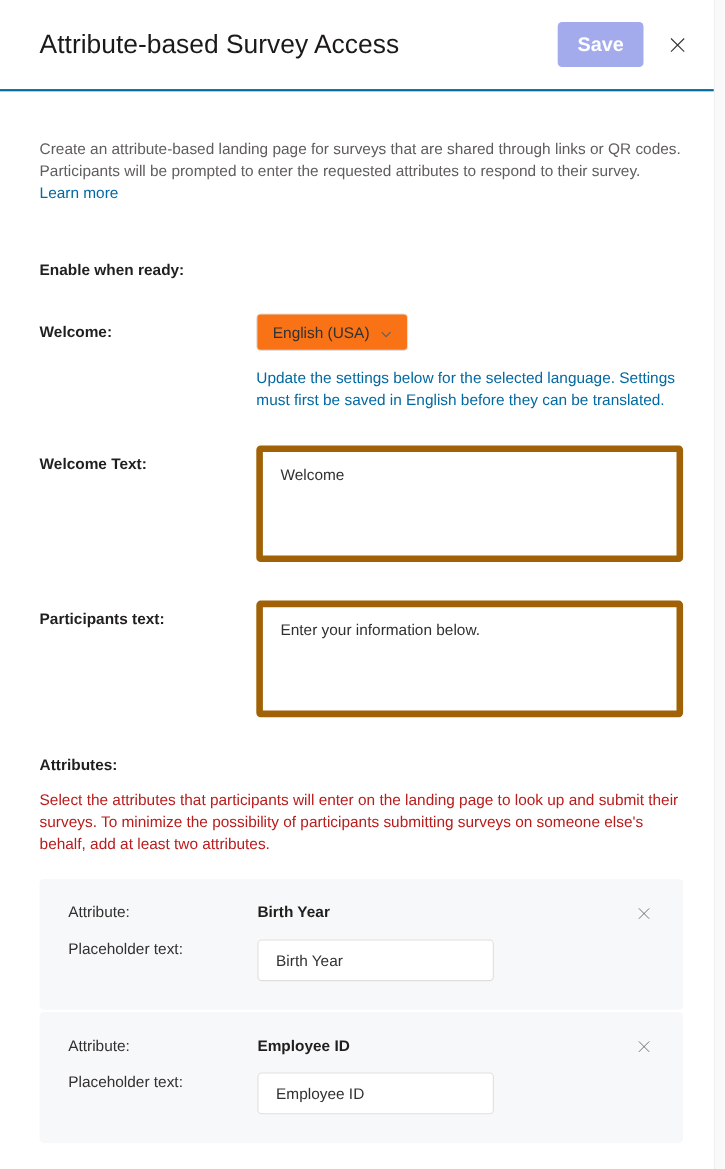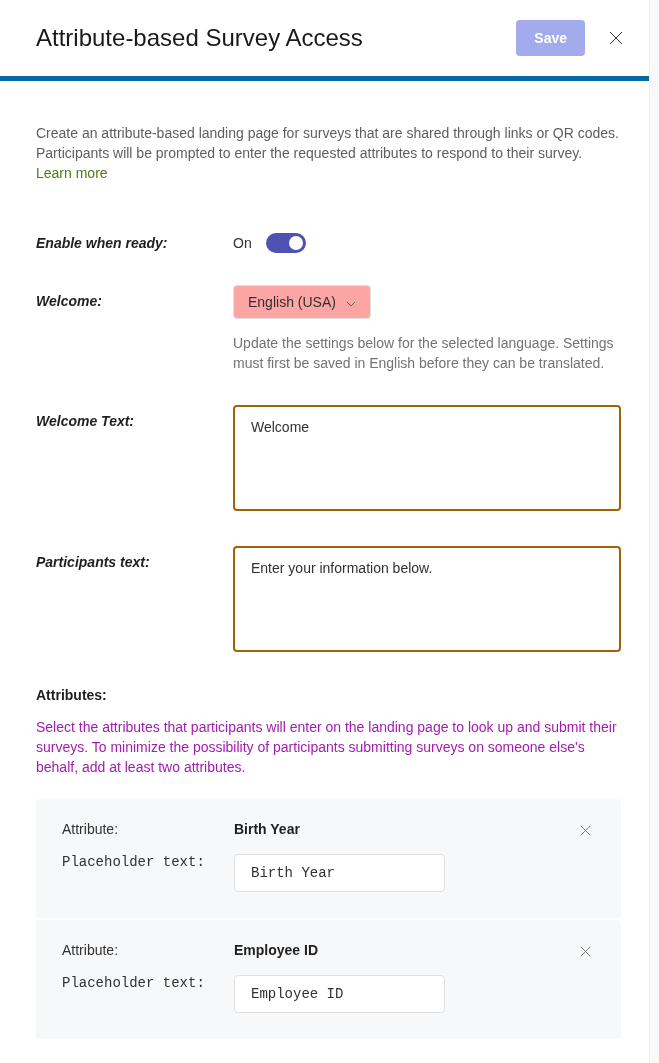--- a/index.html
+++ b/index.html
@@ -30,35 +30,35 @@
       top: 0;
       width: 10px;
       height: 100%;
       background: #f9f9f9;
       border-left: 1px solid #f0f0f0;
     }
     .header {
       display: flex;
       align-items: center;
       padding: 20px 20px 20px 36px;
-      border-bottom: 5px solid #0369a1;
+      border-bottom: 2px solid #0369a1;
     }
     .header-title {
       flex: 1;
       font-size: 24px;
       font-weight: 400;
       color: #1b1a19;
     }
     .save-button {
       background: #a4abed;
       color: #ffffff;
       border: none;
       border-radius: 4px;
       padding: 10px 18px;
-      font-size: 14px;
+      font-size: 18px;
       font-weight: 600;
       cursor: pointer;
       margin-right: 18px;
     }
     .close-btn {
       background: none;
       border: none;
       cursor: pointer;
       padding: 6px;
       display: flex;
@@ -70,38 +70,37 @@
       padding: 42px 28px 20px 36px;
       flex: 1;
       overflow: auto;
     }
     .description {
       color: #605e5c;
       line-height: 20px;
       margin-bottom: 44px;
     }
     .learn-more {
-      color: #4d7c0f;
+      color: #0369a1;
       text-decoration: none;
     }
     .form-row {
       display: flex;
       align-items: flex-start;
       margin-bottom: 32px;
       gap: 12px;
     }
     .form-label-col {
       width: 185px;
       flex-shrink: 0;
       padding-top: 8px;
     }
     .form-label-text {
       font-weight: 600;
       color: #201f1e;
-      font-style: italic;
     }
     .form-control-col {
       flex: 1;
     }
     .toggle-wrap {
       display: flex;
       align-items: center;
       gap: 14px;
       padding-top: 6px;
     }
@@ -125,70 +124,69 @@
       background: #ffffff;
       border-radius: 50%;
     }
     .dropdown {
       display: inline-flex;
       align-items: center;
       gap: 10px;
       border: 1px solid #e1dfdd;
       border-radius: 4px;
       padding: 8px 14px;
-      background: #fca5a5;
+      background: #f97316;
       cursor: pointer;
       font-size: 14px;
       color: #323130;
     }
     .dropdown .chev {
       color: #605e5c;
     }
     .lang-help {
-      color: #737373;
+      color: #0369a1;
       line-height: 20px;
       margin-top: 14px;
     }
     .textarea {
       width: 100%;
       min-height: 106px;
-      border: 2px solid #a16207;
+      border: 6px solid #a16207;
       border-radius: 4px;
       padding: 12px 16px;
       font-family: inherit;
       font-size: 14px;
       color: #323130;
       resize: none;
     }
     .section-heading {
       font-weight: 700;
       color: #201f1e;
       margin-bottom: 14px;
     }
     .attr-help {
-      color: #a21caf;
+      color: #b91c1c;
       line-height: 20px;
       margin-bottom: 22px;
     }
     .attribute-card {
       background: #f7f8fa;
       border-radius: 4px;
       padding: 22px 26px 26px 26px;
       margin-bottom: 2px;
     }
     .attribute-card:last-child {
       margin-bottom: 0;
     }
     .attr-row {
       display: flex;
       gap: 12px;
     }
     .attr-row + .attr-row {
       margin-top: 14px;
-      font-family: Liberation Mono, monospace;
     }
     .attr-label-col {
       width: 160px;
       flex-shrink: 0;
       color: #323130;
     }
     .attr-name {
       font-weight: 700;
       color: #201f1e;
       flex: 1;
@@ -235,28 +233,20 @@
   <div class="content">
 
     <p class="description">
       <span>Create an attribute-based landing page for surveys that are shared through links or QR codes. Participants will be prompted to enter the requested attributes to respond to their survey. </span><a href="#" class="learn-more">Learn more</a>
     </p>
 
     <div class="form-row">
       <div class="form-label-col">
         <span class="form-label-text">Enable when ready:</span>
       </div>
-      <div class="form-control-col">
-        <div class="toggle-wrap">
-          <span class="toggle-label">On</span>
-          <div class="toggle" role="switch" aria-checked="true">
-            <div class="toggle-handle"></div>
-          </div>
-        </div>
-      </div>
     </div>
 
     <div class="form-row">
       <div class="form-label-col">
         <span class="form-label-text">Welcome:</span>
       </div>
       <div class="form-control-col">
         <div class="dropdown">
           <span>English (USA)</span>
           <span class="chev">

